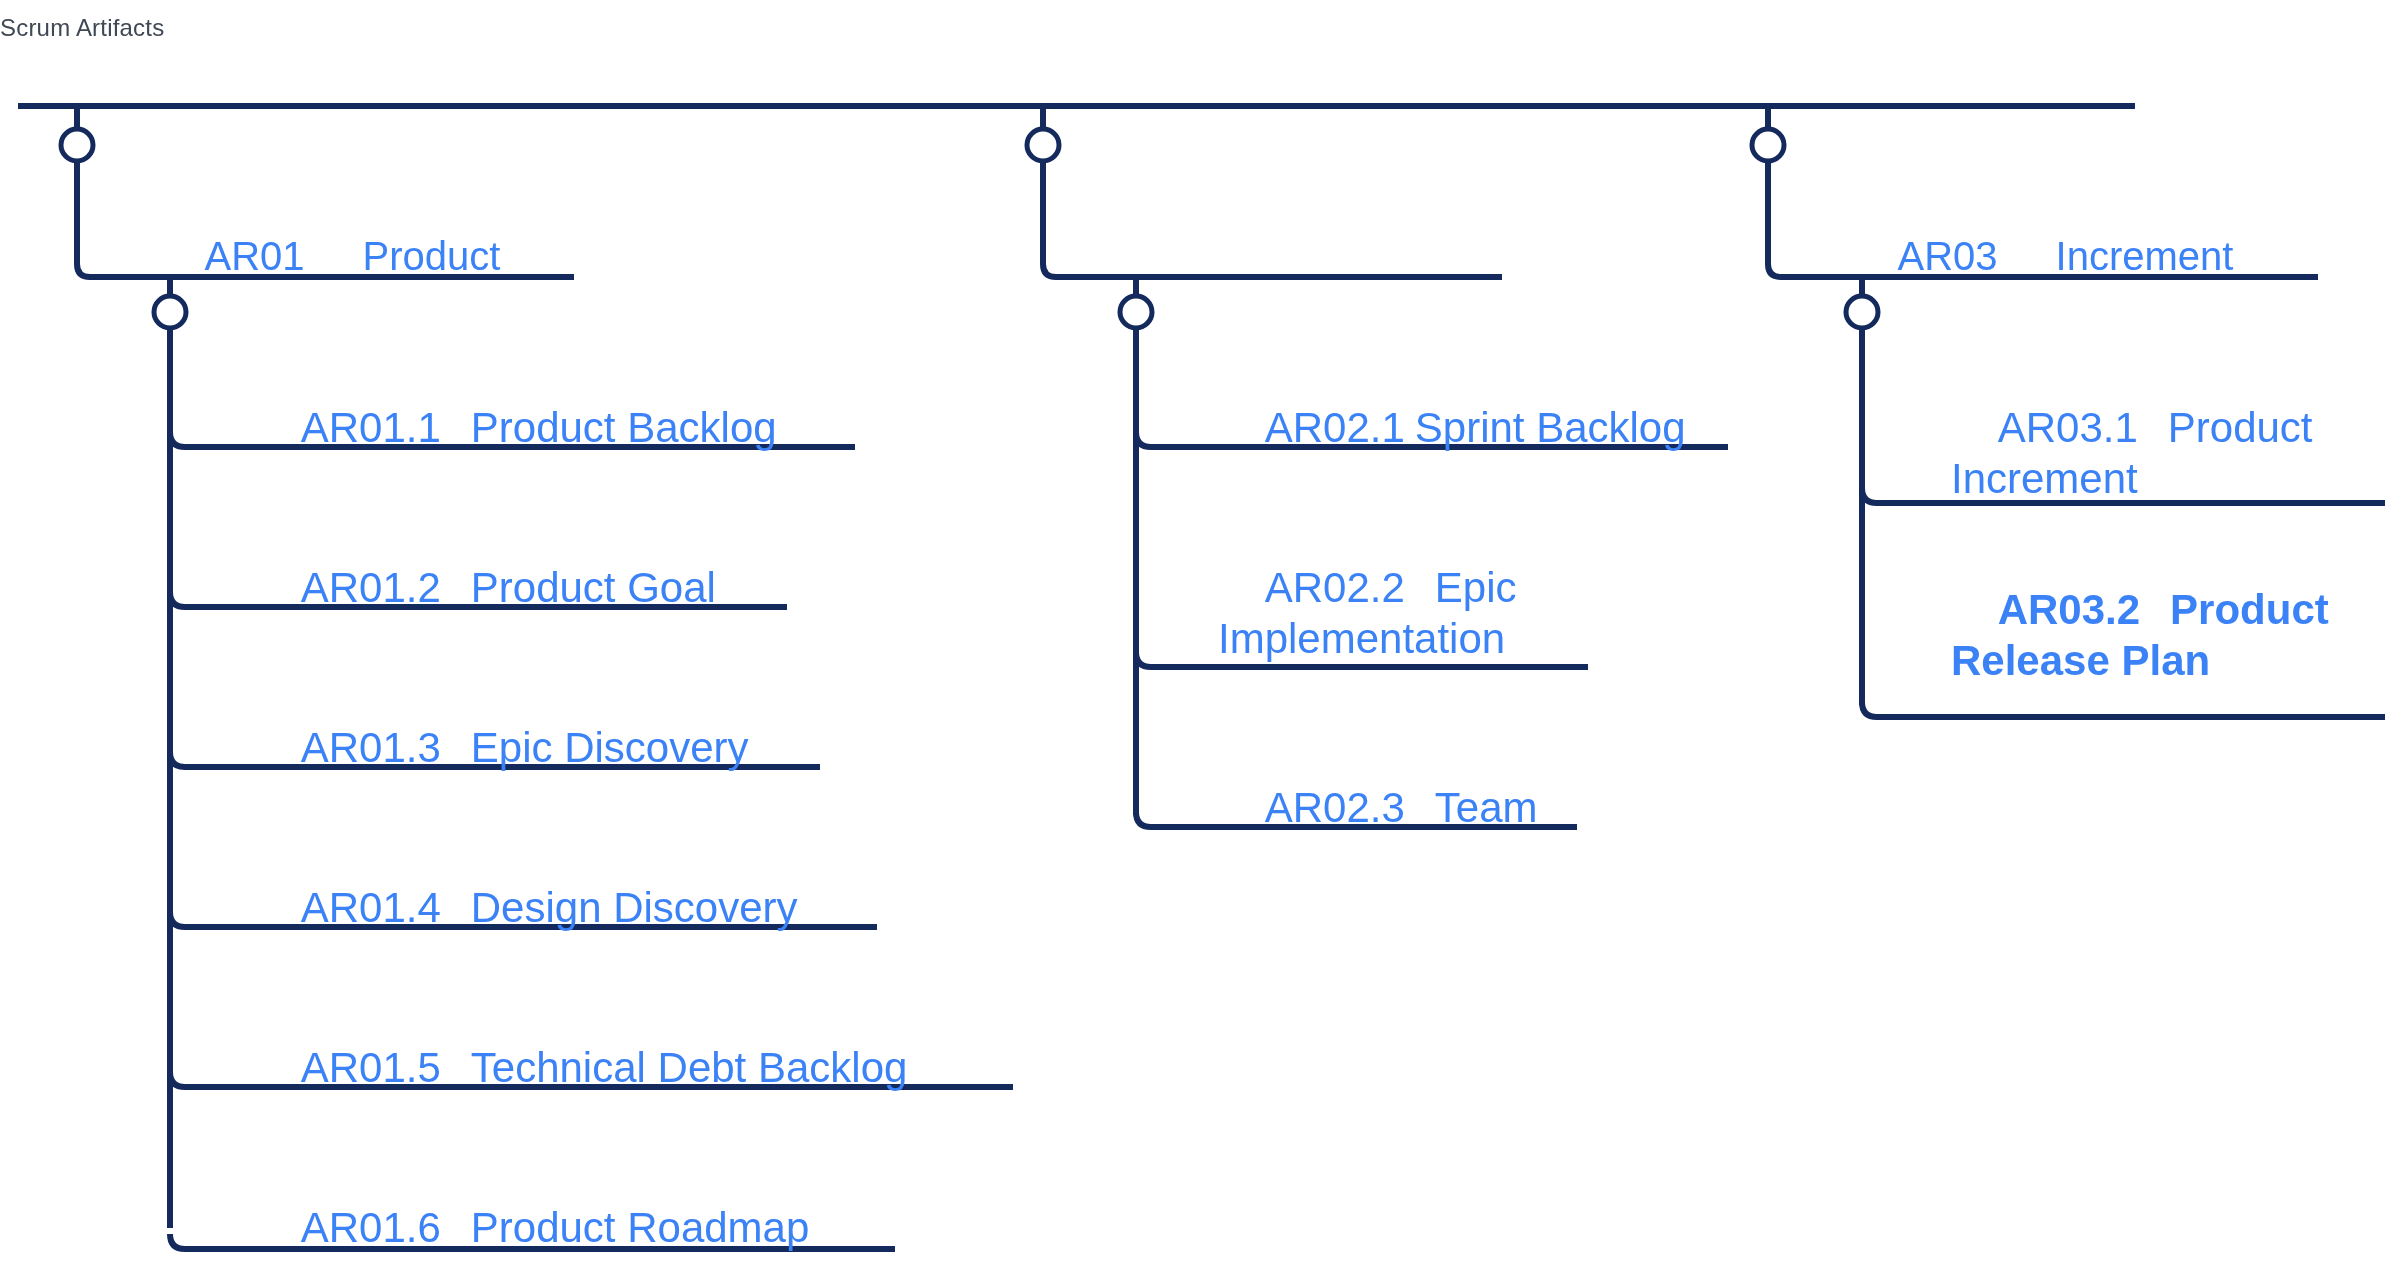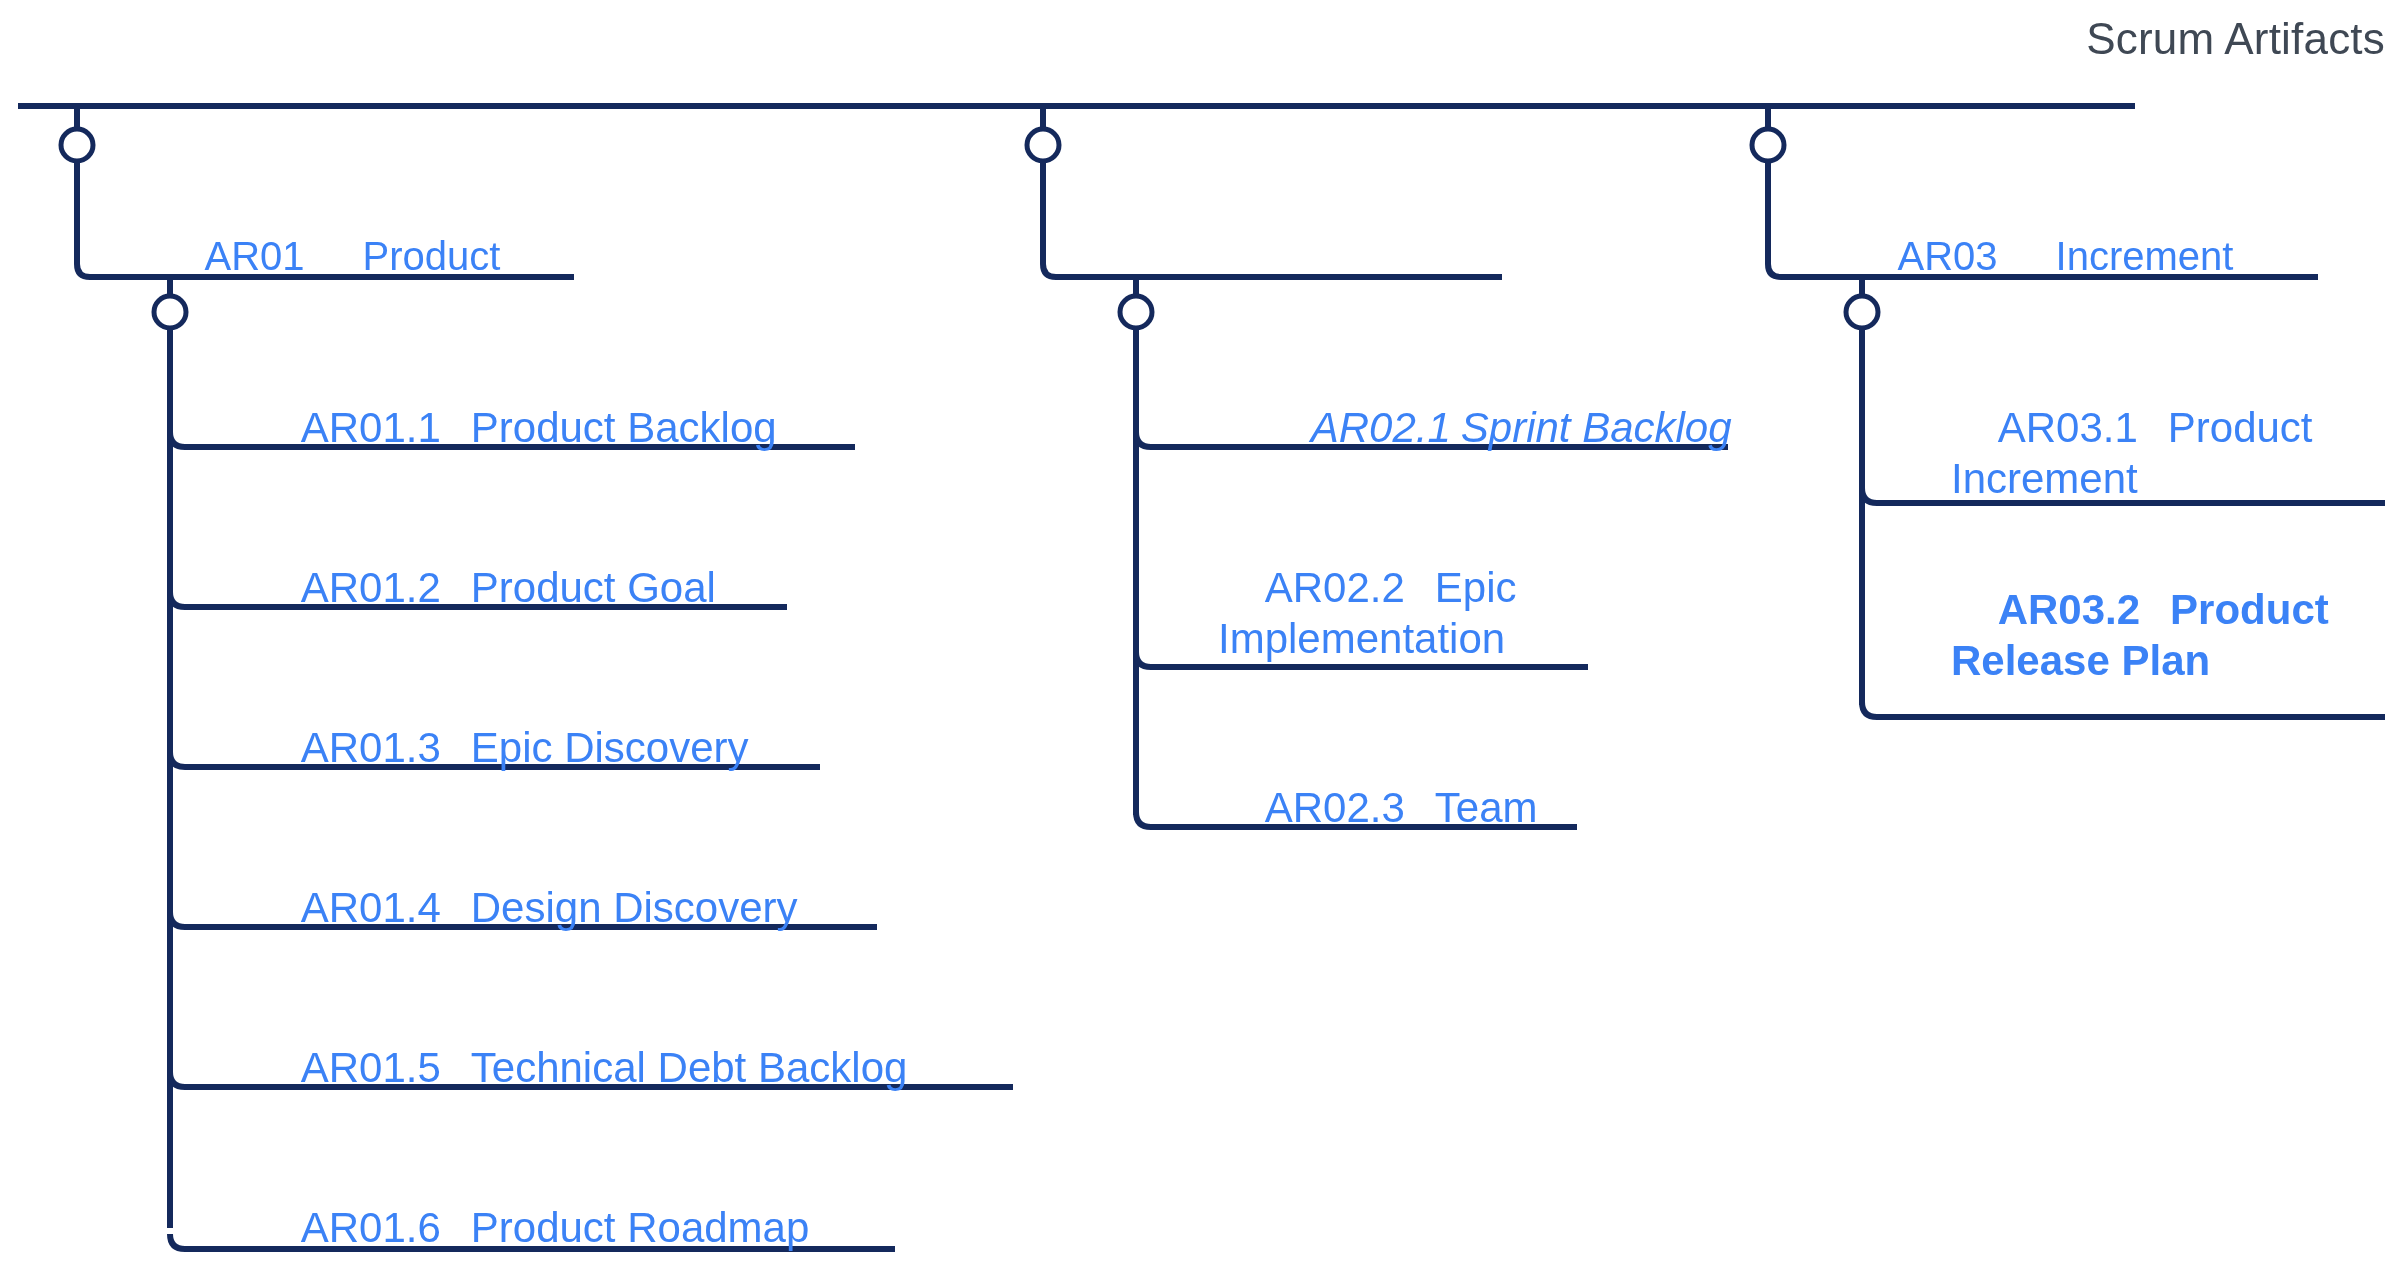--- a/index.html
+++ b/index.html
@@ -21,22 +21,22 @@
     top: 0;
     width: 2385px;
     height: 1283px;
     pointer-events: none;
   }
   .diagram-title {
     position: absolute;
     left: 0;
     top: 14px;
     width: 2385px;
-    text-align: right;
-    font-size: 44px;
+    text-align: left;
+    font-size: 24px;
     color: #3f4854;
     letter-spacing: 0.2px;
     white-space: nowrap;
   }
   .node {
     position: absolute;
     color: #3b82f6;
     white-space: pre-wrap;
     line-height: 1.22;
   }
@@ -132,21 +132,21 @@
   </div>
 
   <div class="node lvl2" style="left:254px; top:991px;">
     <span class="code">AR01.5</span><span class="gap" style="width:30px;"></span><span class="label">Technical Debt Backlog</span>
   </div>
 
   <div class="node lvl2" style="left:254px; top:1151px;">
     <span class="code">AR01.6</span><span class="gap" style="width:30px;"></span><span class="label">Product Roadmap</span>
   </div>
 
-  <div class="node lvl2" style="left:1264px; top:351px;font-style:italic;">
+  <div class="node lvl2" style="left:1218px; top:351px;">
     <span class="code">AR02.1</span><span class="gap" style="width:10px;"></span><span class="label">Sprint Backlog</span>
   </div>
 
   <div class="node lvl2" style="left:1218px; top:511px; width:310px;">
     <span class="code">AR02.2</span><span class="gap" style="width:30px;"></span><span class="label">Epic Implementation</span>
   </div>
 
   <div class="node lvl2" style="left:1218px; top:731px;">
     <span class="code">AR02.3</span><span class="gap" style="width:30px;"></span><span class="label">Team</span>
   </div>

